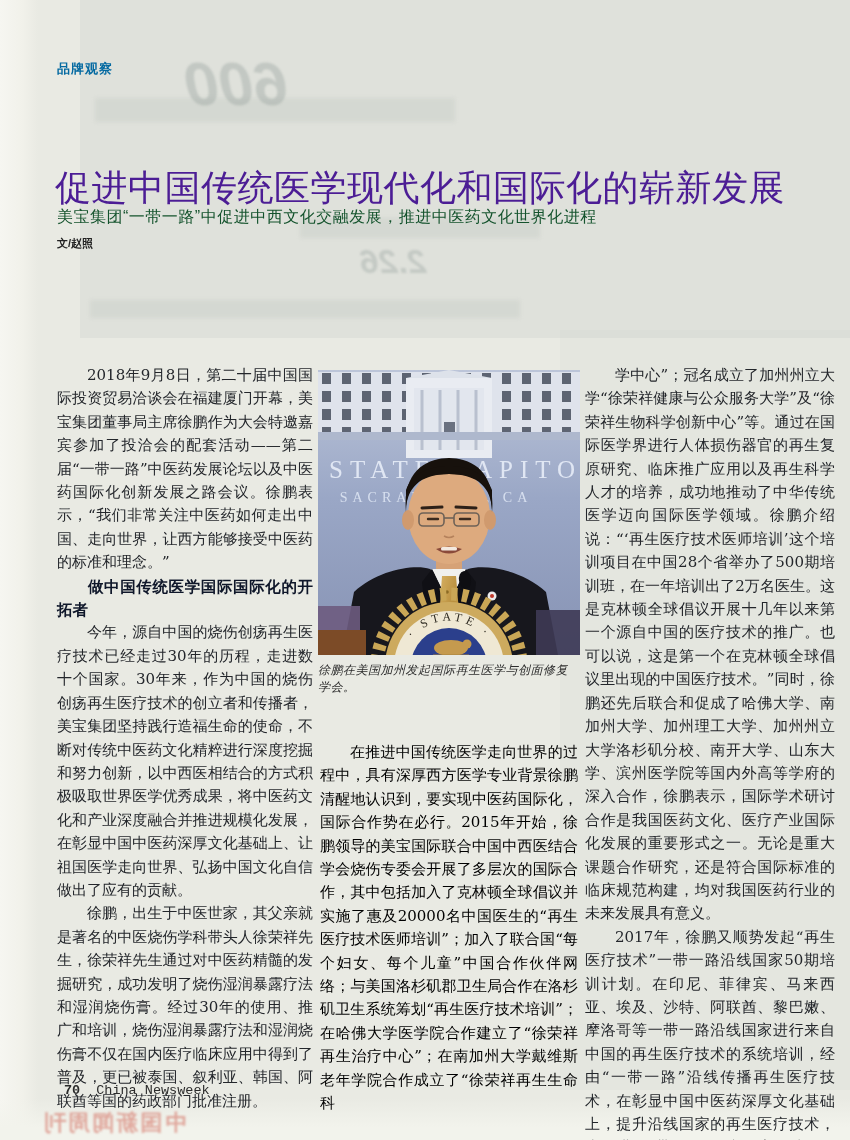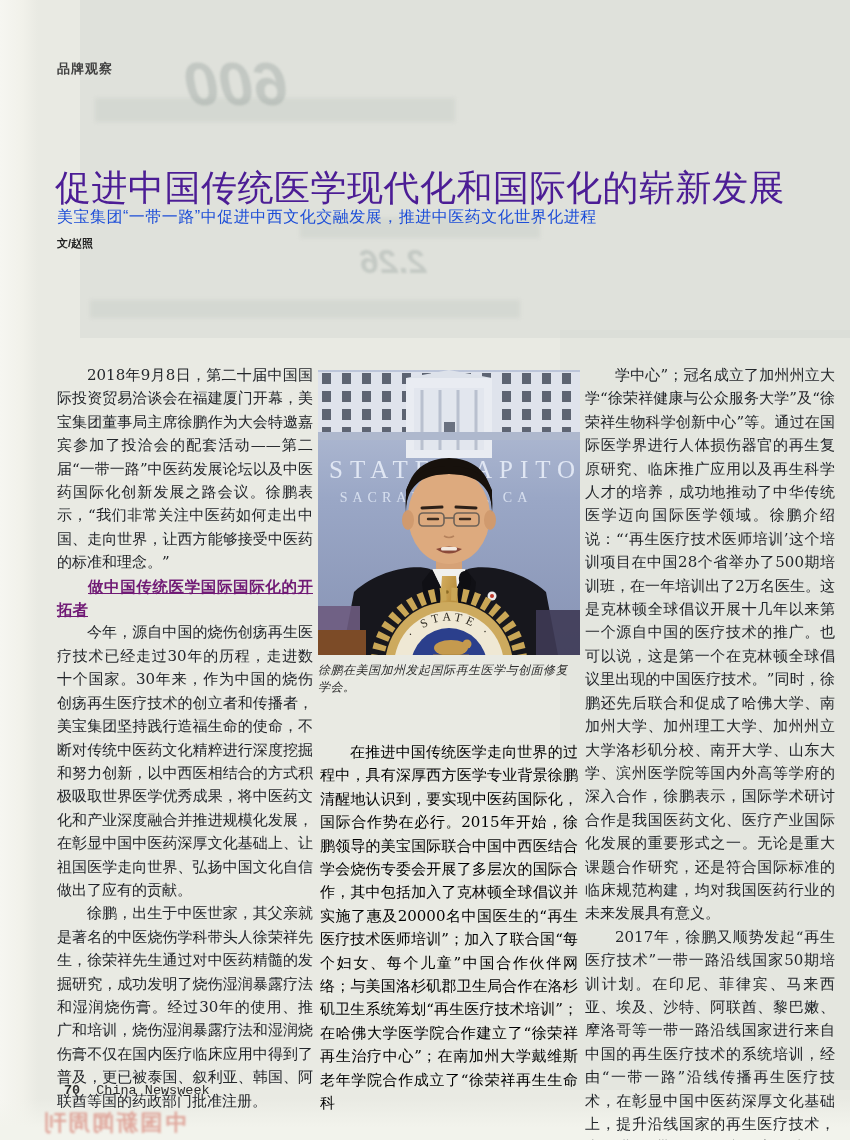--- a/index.html
+++ b/index.html
@@ -20,38 +20,38 @@
   
   .ghost{position:absolute;transform:scaleX(-1);filter:blur(1.2px);
     font-family:"Liberation Sans","DejaVu Sans",sans-serif;font-weight:bold;pointer-events:none;}
   .ghost-600{left:185px;top:48px;font-size:62px;color:rgba(140,152,150,0.34);font-style:italic;}
   .ghost-226{left:360px;top:242px;font-size:34px;color:rgba(135,148,146,0.30);font-style:italic;}
   .ghost-red{left:42px;top:1108px;font-size:22px;color:rgba(205,75,60,0.45);letter-spacing:2px;}
   .ghost-bar{position:absolute;background:rgba(150,162,158,0.14);filter:blur(2px);}
 
   .section-label{position:absolute;left:57px;top:60px;
     font-family:"Liberation Sans","DejaVu Sans",sans-serif;
-    font-size:13px;font-weight:bold;color:#404040;letter-spacing:1px;}
+    font-size:13px;font-weight:bold;color:#0369a1;letter-spacing:1px;}
   .headline{position:absolute;left:55px;top:142px;width:760px;
     font-family:"Liberation Sans","DejaVu Sans",sans-serif;
     font-size:36px;line-height:44px;font-weight:400;color:#4c1d95;letter-spacing:0.5px;}
   .subtitle{position:absolute;left:57px;top:207px;width:740px;
     font-family:"Liberation Sans","DejaVu Sans",sans-serif;
-    font-size:16px;color:#1d4ed8;letter-spacing:0.5px;}
+    font-size:16px;color:#14532d;letter-spacing:0.5px;}
   .byline{position:absolute;left:57px;top:236px;
     font-family:"Liberation Sans","DejaVu Sans",sans-serif;
     font-size:11px;font-weight:bold;color:#222;}
 
   .col{position:absolute;top:364px;font-size:15px;line-height:23.4px;
     text-align:justify;color:#23262b;}
   .col p{margin:0;text-indent:2em;}
   #col1{left:57px;width:256px;}
   #col3{left:585px;width:250px;}
   .subhead{font-family:"Liberation Sans","DejaVu Sans",sans-serif;
-    font-weight:bold;font-size:15.5px;color:#701a75;text-indent:2.6em;text-decoration:underline;}
+    font-weight:bold;font-size:15.5px;color:#0f172a;text-indent:2.6em;}
 
   .figure{position:absolute;left:318px;top:370px;width:262px;}
   .figure svg{display:block;}
   .caption{margin-top:7px;font-size:12px;font-style:italic;color:#2d2d2d;
     letter-spacing:0.5px;}
   #col2{position:absolute;left:320px;top:741px;width:258px;
     font-size:15px;line-height:23.4px;text-align:justify;color:#000000;}
   #col2 p{margin:0;text-indent:2em;}
 
   .footer{position:absolute;left:64px;top:1083px;

